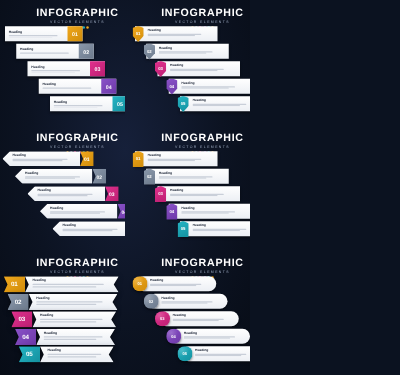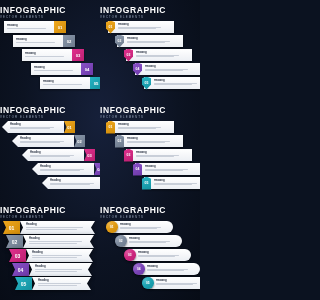--- a/index.html
+++ b/index.html
@@ -14,21 +14,21 @@
     background:radial-gradient(ellipse at 50% 40%, #16203a 0%, #0c1322 55%, #070c16 100%);
   }
   .panel{
     position:absolute;width:100px;height:100px;
     box-sizing:border-box;overflow:hidden;
   }
   .p0{left:0;top:0}    .p1{left:100px;top:0}
   .p2{left:0;top:100px}.p3{left:100px;top:100px}
   .p4{left:0;top:200px}.p5{left:100px;top:200px}
 
-  .hdr{position:absolute;top:6px;left:0;width:100px;text-align:left}
+  .hdr{position:absolute;top:6px;left:12px;width:100px;text-align:center}
   .hdr .t1{
     font-size:8.5px;font-weight:700;letter-spacing:.6px;color:#ffffff;
     line-height:9px;
   }
   .hdr .t2{
     font-size:2.8px;letter-spacing:1.1px;color:#9aa7bd;line-height:5px;
     text-transform:uppercase;
   }
   .dots{margin-top:1px;display:flex;justify-content:center;gap:1.2px}
   .dots i{width:2px;height:2px;border-radius:50%;display:block}

